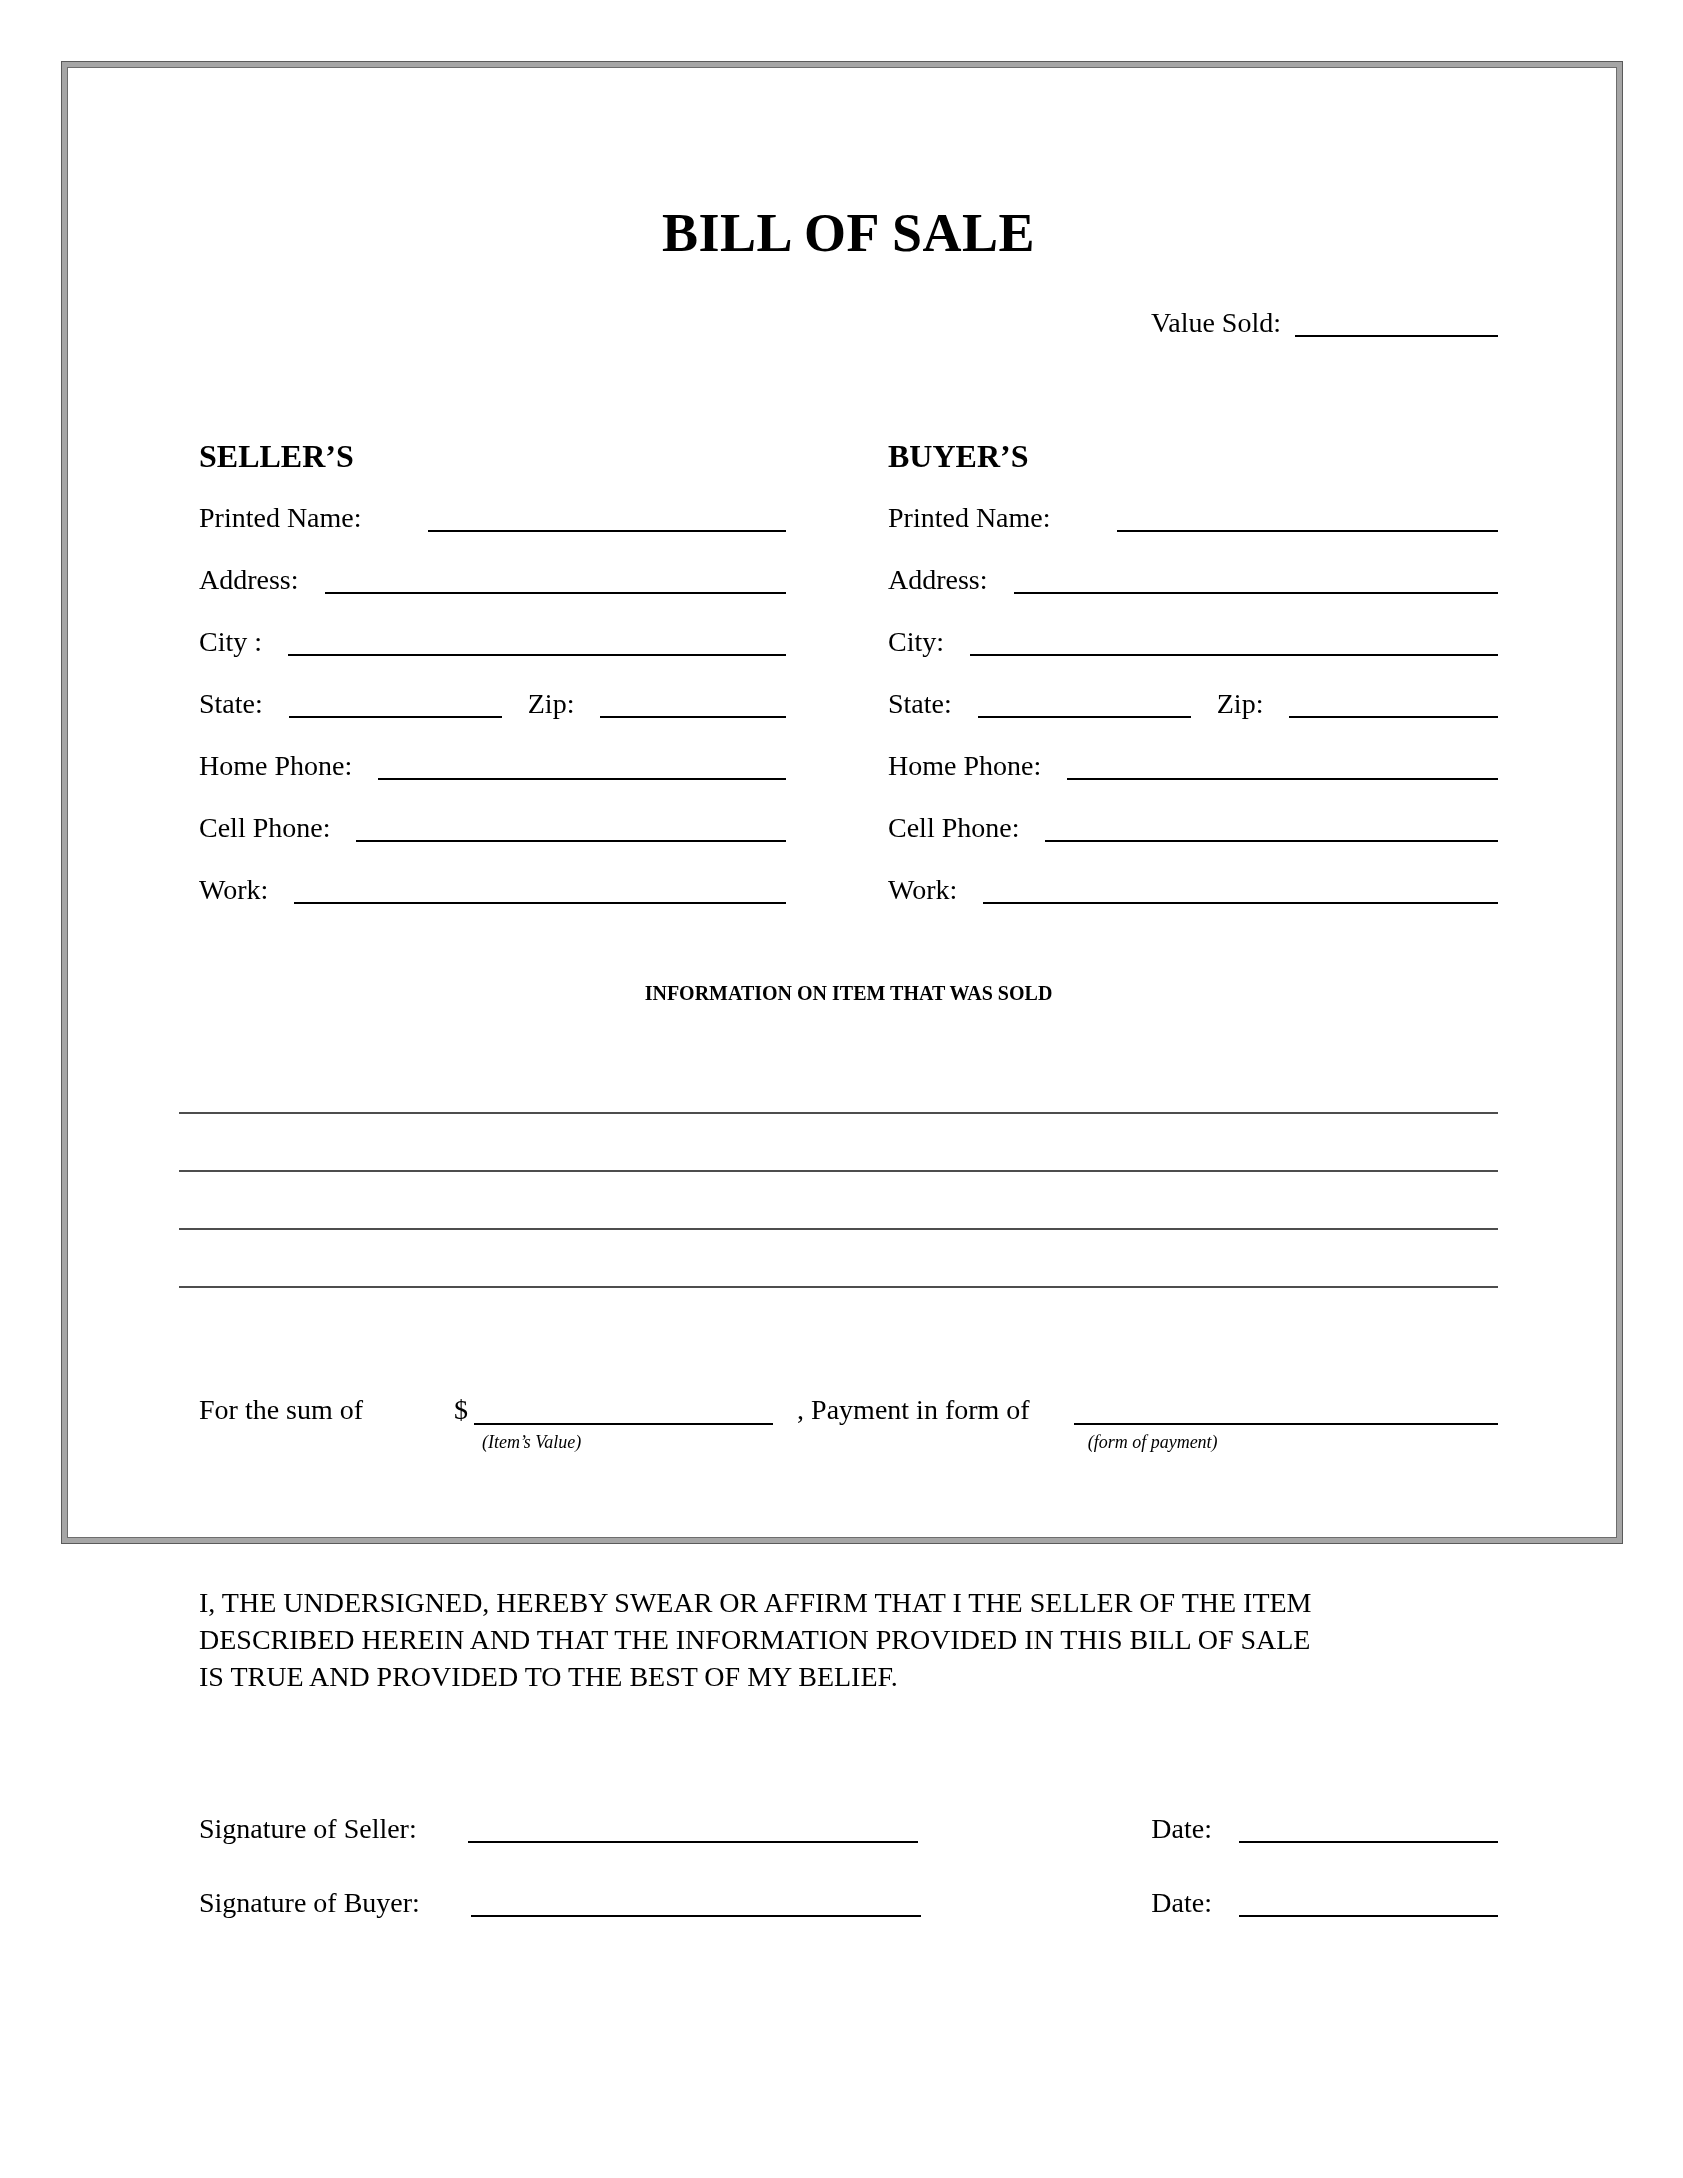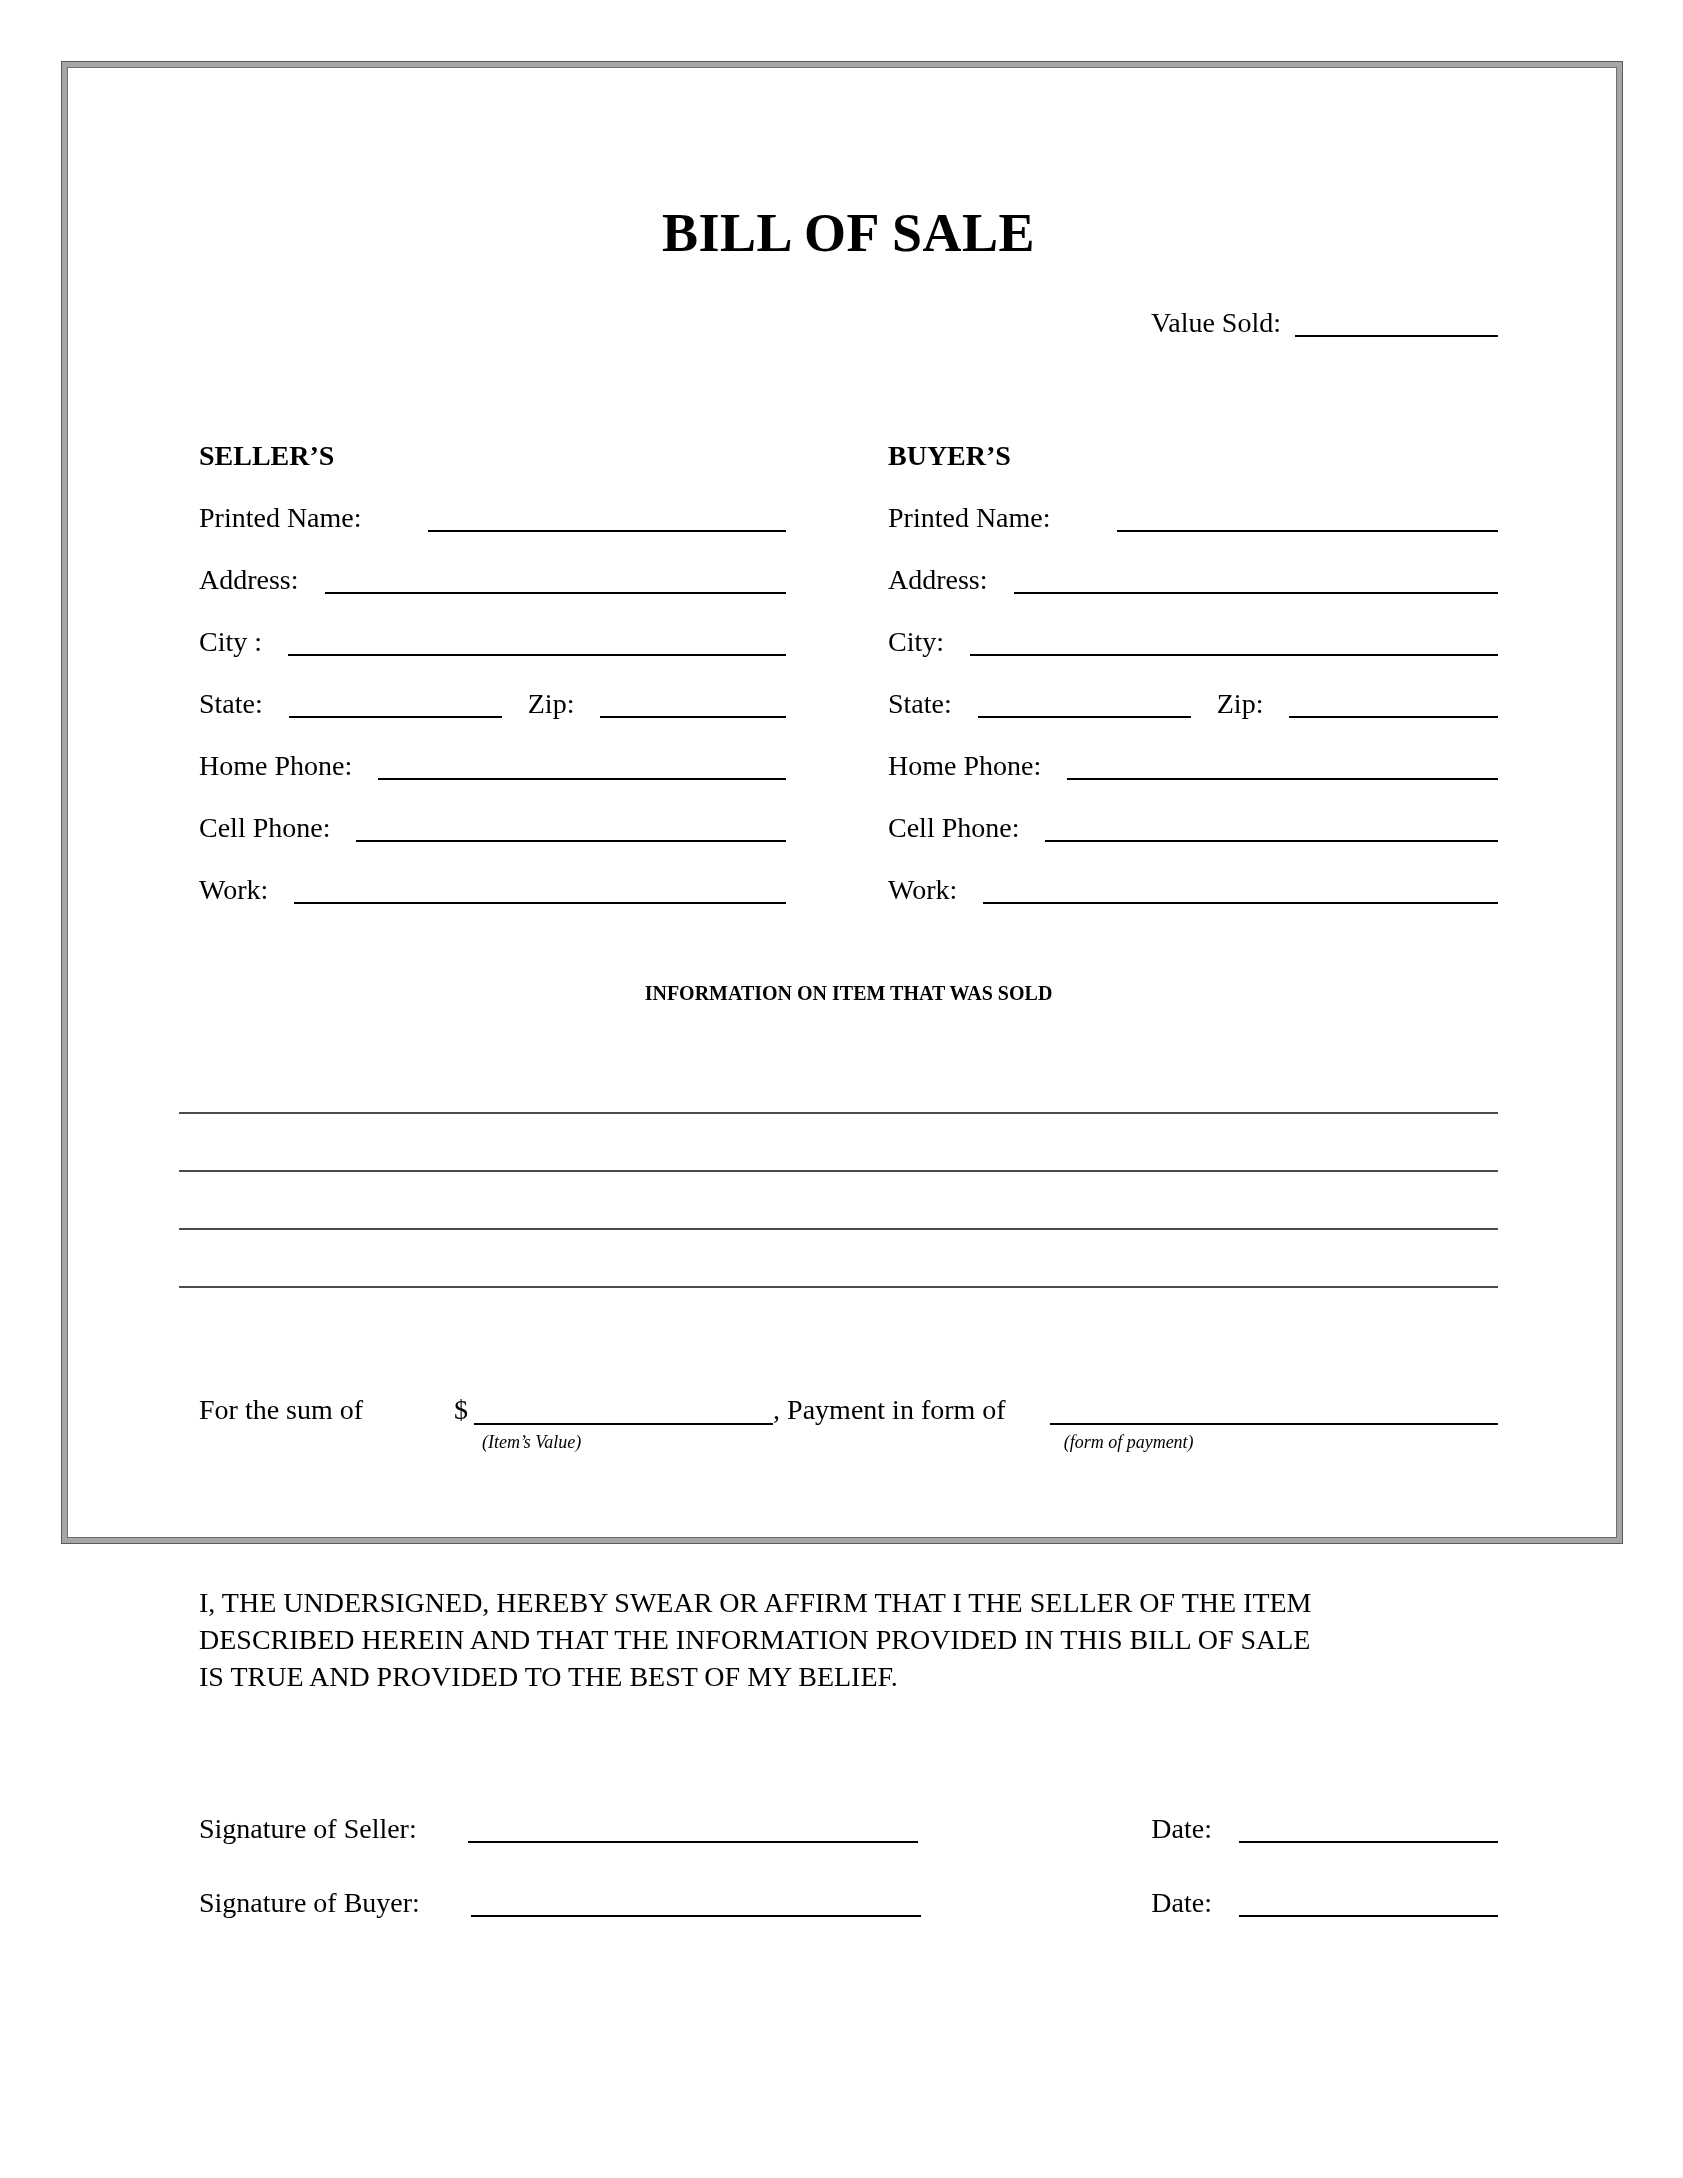--- a/index.html
+++ b/index.html
@@ -31,39 +31,39 @@
   .date-row {
     margin-top:42px; display:flex; justify-content:flex-end; align-items:flex-end; gap:14px;
   }
   .date-line { width:203px; margin-bottom:3px; }
 
   .columns {
     margin-top:99px; display:flex; justify-content:space-between;
   }
   .col-left  { width:587px; }
   .col-right { width:610px;margin-left:20px; }
-  .col-heading { font-size:28px; line-height:34px; font-weight:700; }
+  .col-heading { font-size:32px; line-height:34px; font-weight:700; }
   .row { display:flex; align-items:flex-end; gap:26px; margin-top:28px; height:34px; }
   .row .fill { flex:1; margin-bottom:3px; }
   .pn-extra { margin-left:40px; }
   .state-line { width:213px; margin-bottom:3px; }
 
   .section-heading {
     margin-top:69px; text-align:center; font-size:20px; line-height:34px; font-weight:700;
   }
   .item-lines { margin-top:46px; margin-left:-20px; }
   .item-line { height:58px; border-bottom:2px solid #4d4d4d; }
 
   .payment-row { margin-top:105px; display:flex; align-items:flex-start; }
   .payment-row .lbl { height:34px; }
   .dollar { margin-left:91px; }
   .line-group { display:flex; flex-direction:column; }
   .value-group { margin-left:6px; }
   .value-group .line { width:299px; height:32px; }
-  .payment-label { }
+  .payment-label { margin-left:24px; }
   .form-group { margin-left:44px; flex:1; }
   .form-group .line { height:32px; }
   .caption { font-size:18px; font-style:italic; line-height:26px; margin-top:4px; }
   .value-group .caption { padding-left:8px; }
   .form-group .caption { padding-left:14px; }
 
   .affirmation { margin-top:129px; }
   .affirmation div { font-size:28px; line-height:37px; white-space:nowrap; }
 
   .sig-row { display:flex; align-items:flex-end; height:36px; }

